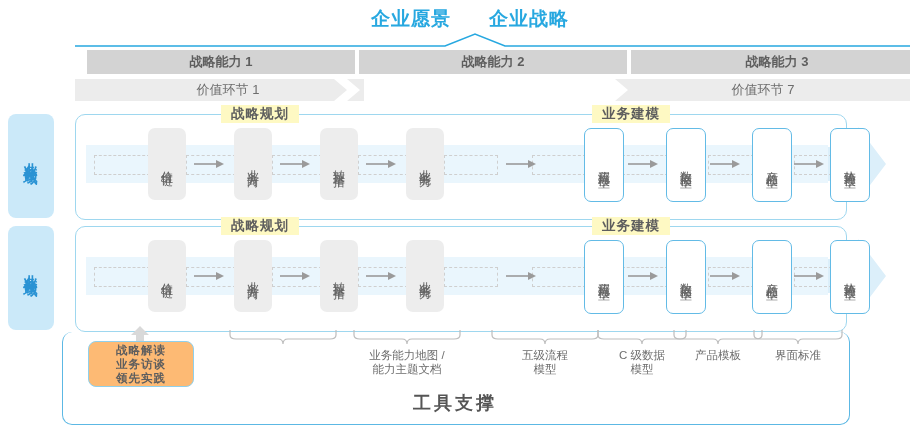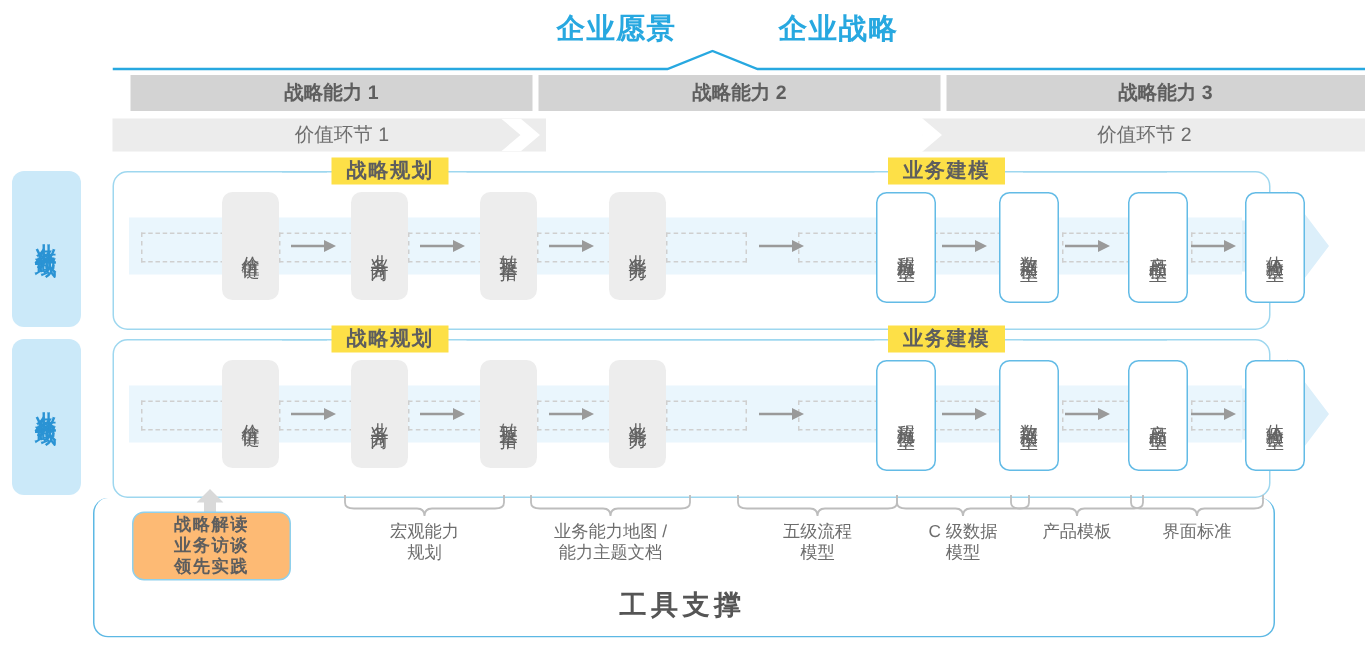--- a/index.html
+++ b/index.html
@@ -13,21 +13,21 @@
   }
   .stage{position:absolute;left:0;top:0;width:910px;height:432px;}
 
   
   .vision-title,.strategy-title{
     position:absolute;top:6px;
     font-size:19px;font-weight:bold;color:#27a8e0;
     letter-spacing:1px;white-space:nowrap;
   }
   .vision-title{left:371px;text-align:center;}
-  .strategy-title{left:489px;margin-left:30px;}
+  .strategy-title{left:489px;}
 
   
   .peak-line{position:absolute;left:75px;top:33px;width:836px;height:16px;}
 
   
   .cap-row{position:absolute;left:75px;top:50px;width:836px;height:24px;display:flex;gap:4px;padding-left:12px;}
   .cap-cell{
     background:#d3d3d3;height:24px;
     display:flex;align-items:center;justify-content:center;
     font-size:13px;font-weight:bold;color:#5e5e5e;
@@ -66,21 +66,21 @@
 
   
   .row-box{
     position:absolute;left:75px;width:770px;
     border:1.4px solid #9ed7ef;border-radius:10px;background:#ffffff;
   }
   .row-box.r1{top:114px;height:104px;}
   .row-box.r2{top:226px;height:104px;}
 
   .row-label{
-    position:absolute;background:#fde047;padding:0 10px;
+    position:absolute;background:#fef9c3;padding:0 10px;
     font-size:13.5px;font-weight:bold;color:#5e5e5e;letter-spacing:1px;
     top:-10px;white-space:nowrap;
   }
   .row-label.plan{left:145px;}
   .row-label.model{left:516px;}
   .row-rule{position:absolute;top:-1px;height:1.4px;background:#9ed7ef;}
   .row-rule.rl1{left:112px;width:30px;}
   .row-rule.rl2{left:235px;width:272px;}
   .row-rule.rl3{left:606px;width:96px;}
 
@@ -148,21 +148,21 @@
   </svg>
 
   <div class="cap-row">
     <div class="cap-cell c1">战略能力 1</div>
     <div class="cap-cell c2">战略能力 2</div>
     <div class="cap-cell c3">战略能力 3</div>
   </div>
 
   <div class="val-row">
     <div class="val-cell v1">价值环节 1</div>
-    <div class="val-cell v3">价值环节 2</div>
+    <div class="val-cell v3">价值环节 7</div>
     <div class="chev a"></div>
     <div class="chev b"></div>
   </div>
 
   <div class="domain-tab d1">
     <span>业务领域 1</span>
   </div>
   <div class="domain-tab d2">
     <span>业务领域 2</span>
   </div>
@@ -307,22 +307,20 @@
   <svg class="bracket" style="left:596px;top:330px;width:92px;height:14px;" viewBox="0 0 92 14" preserveAspectRatio="none">
     <path d="M2,0 L2,5 Q2,9 8,9 L41,9 Q46,9 46,14 Q46,9 51,9 L84,9 Q90,9 90,5 L90,0" fill="none" stroke="#bdbdbd" stroke-width="1.2"></path>
   </svg>
   <svg class="bracket" style="left:672px;top:330px;width:92px;height:14px;" viewBox="0 0 92 14" preserveAspectRatio="none">
     <path d="M2,0 L2,5 Q2,9 8,9 L41,9 Q46,9 46,14 Q46,9 51,9 L84,9 Q90,9 90,5 L90,0" fill="none" stroke="#bdbdbd" stroke-width="1.2"></path>
   </svg>
   <svg class="bracket" style="left:752px;top:330px;width:92px;height:14px;" viewBox="0 0 92 14" preserveAspectRatio="none">
     <path d="M2,0 L2,5 Q2,9 8,9 L41,9 Q46,9 46,14 Q46,9 51,9 L84,9 Q90,9 90,5 L90,0" fill="none" stroke="#bdbdbd" stroke-width="1.2"></path>
   </svg>
 
-  <div class="tool-label" style="left:228px;top:348px;width:110px;">宏观能力
-规划</div>
   <div class="tool-label" style="left:344px;top:348px;width:126px;">业务能力地图 /
 能力主题文档</div>
   <div class="tool-label" style="left:490px;top:348px;width:110px;">五级流程
 模型</div>
   <div class="tool-label" style="left:596px;top:348px;width:92px;">C 级数据
 模型</div>
   <div class="tool-label" style="left:672px;top:348px;width:92px;">产品模板</div>
   <div class="tool-label" style="left:752px;top:348px;width:92px;">界面标准</div>
 
   <div class="bottom-title">工具支撑</div>

